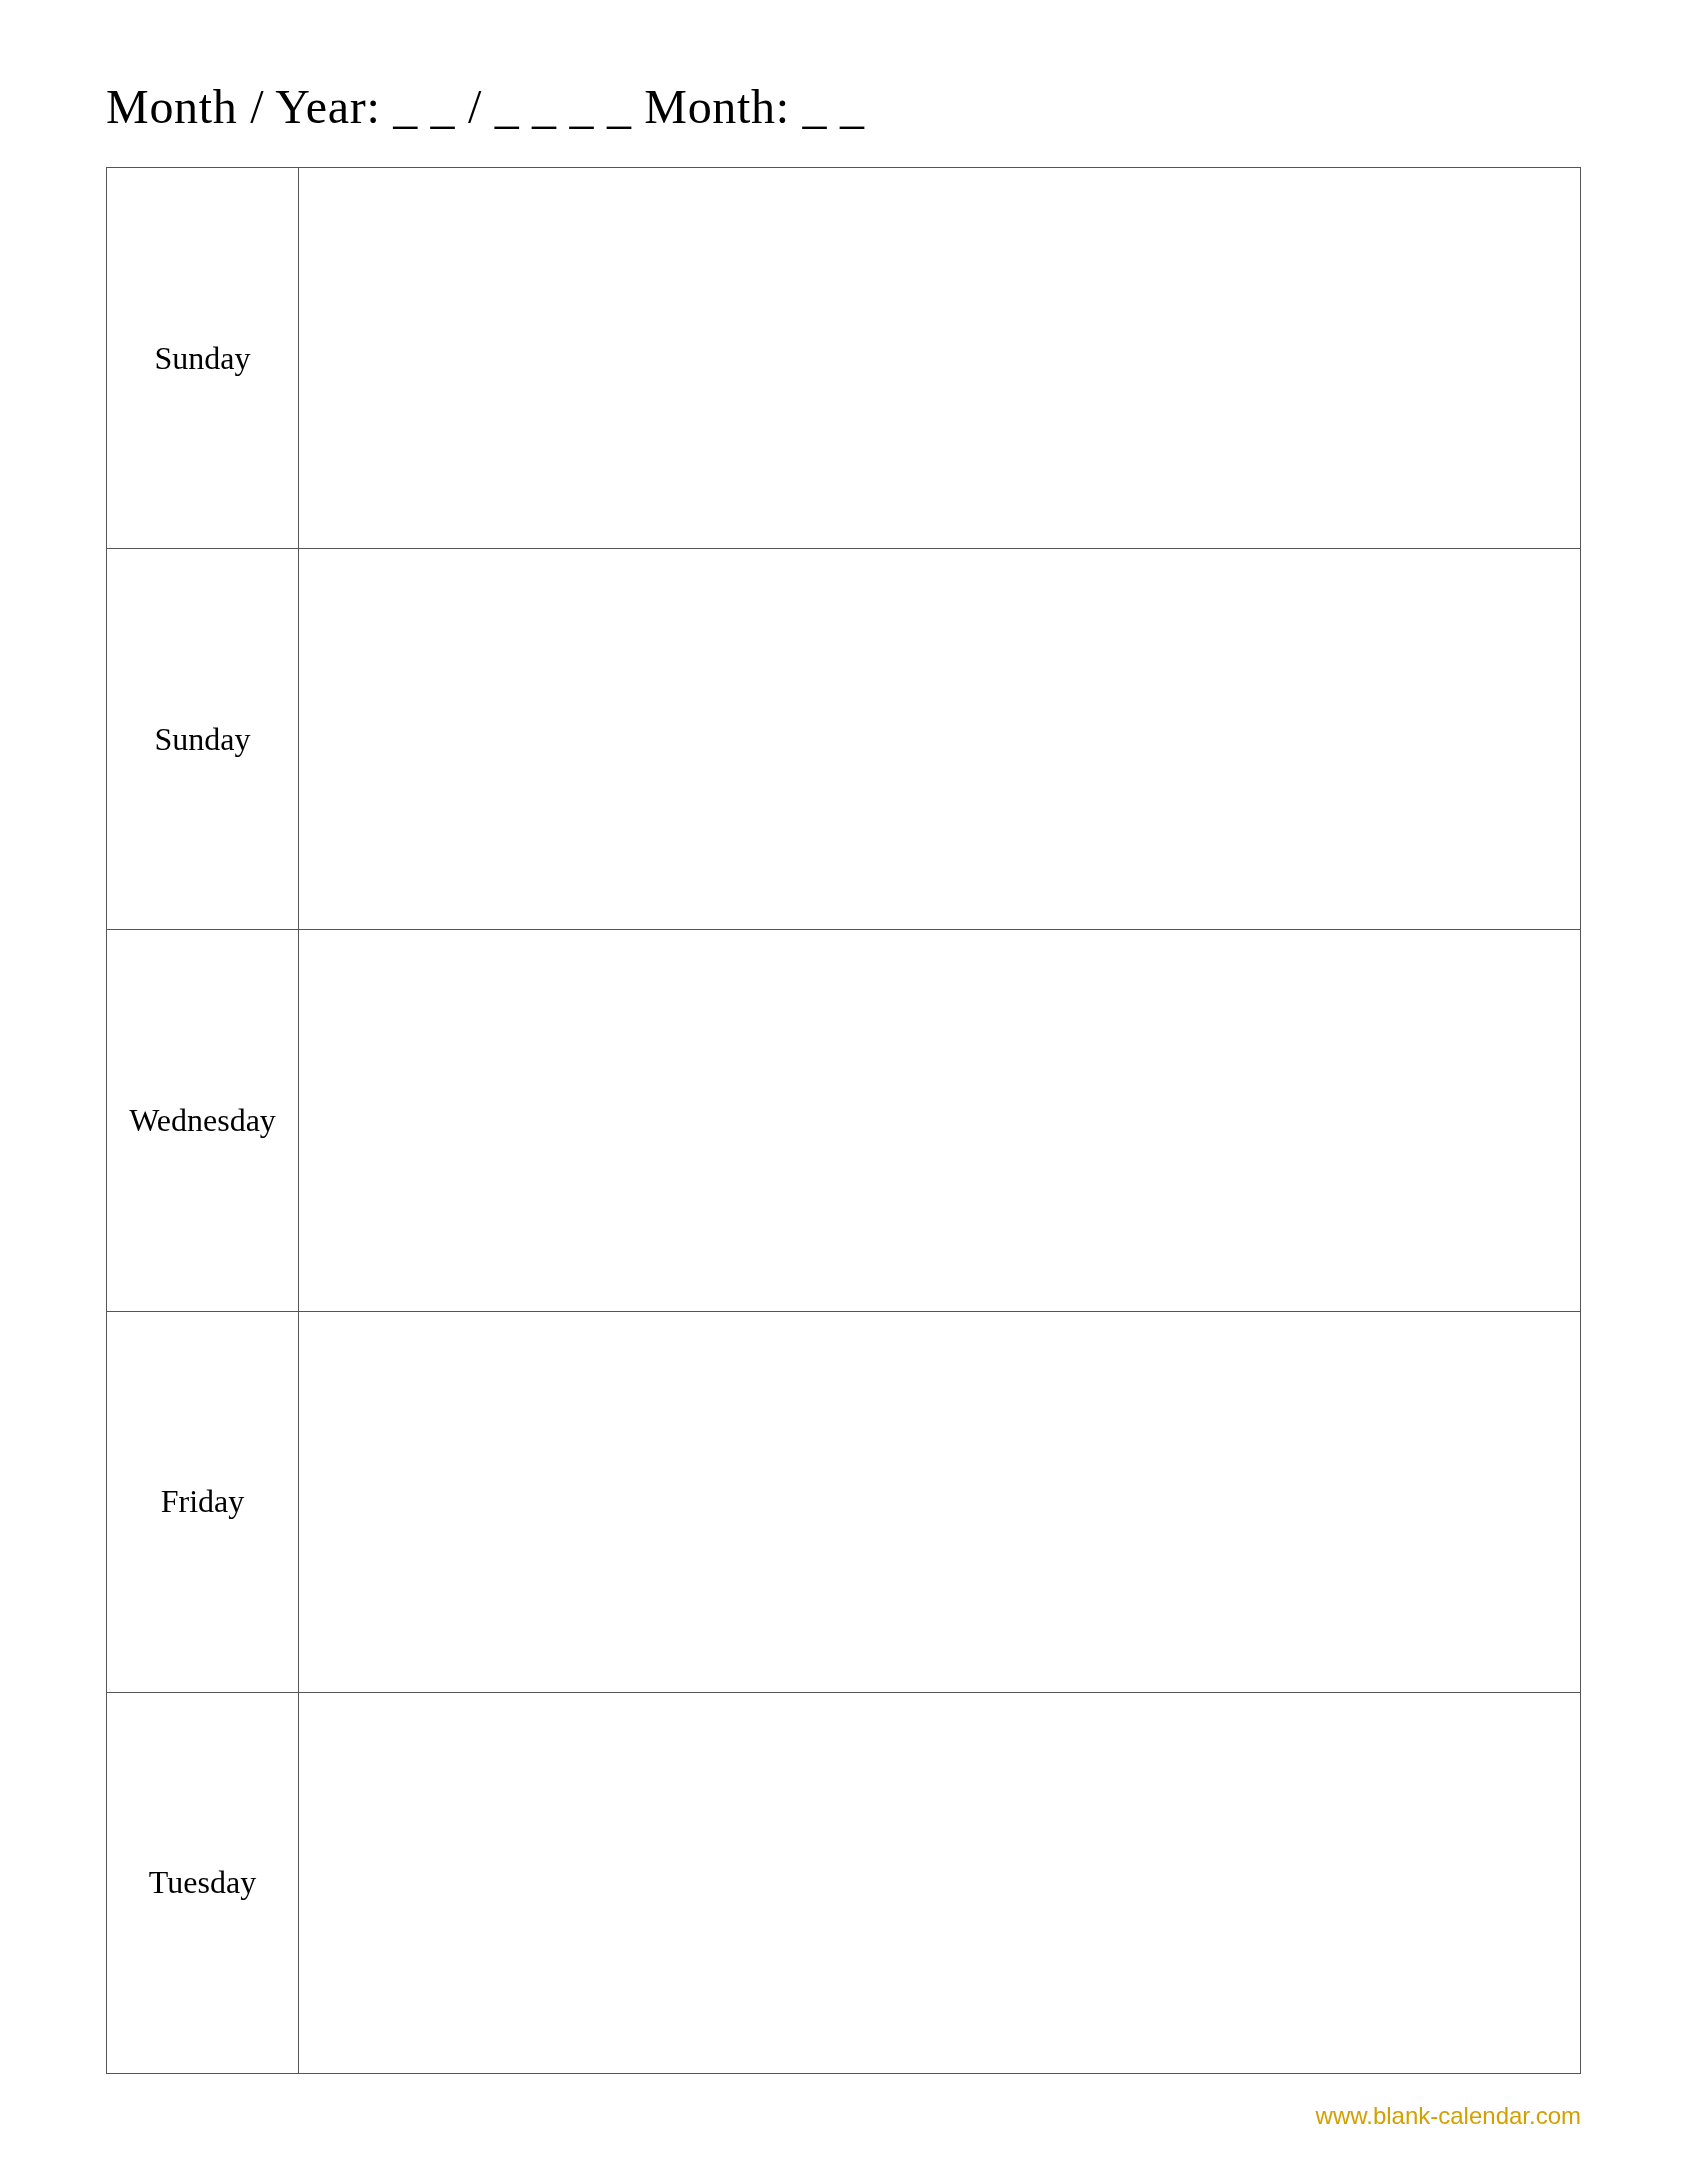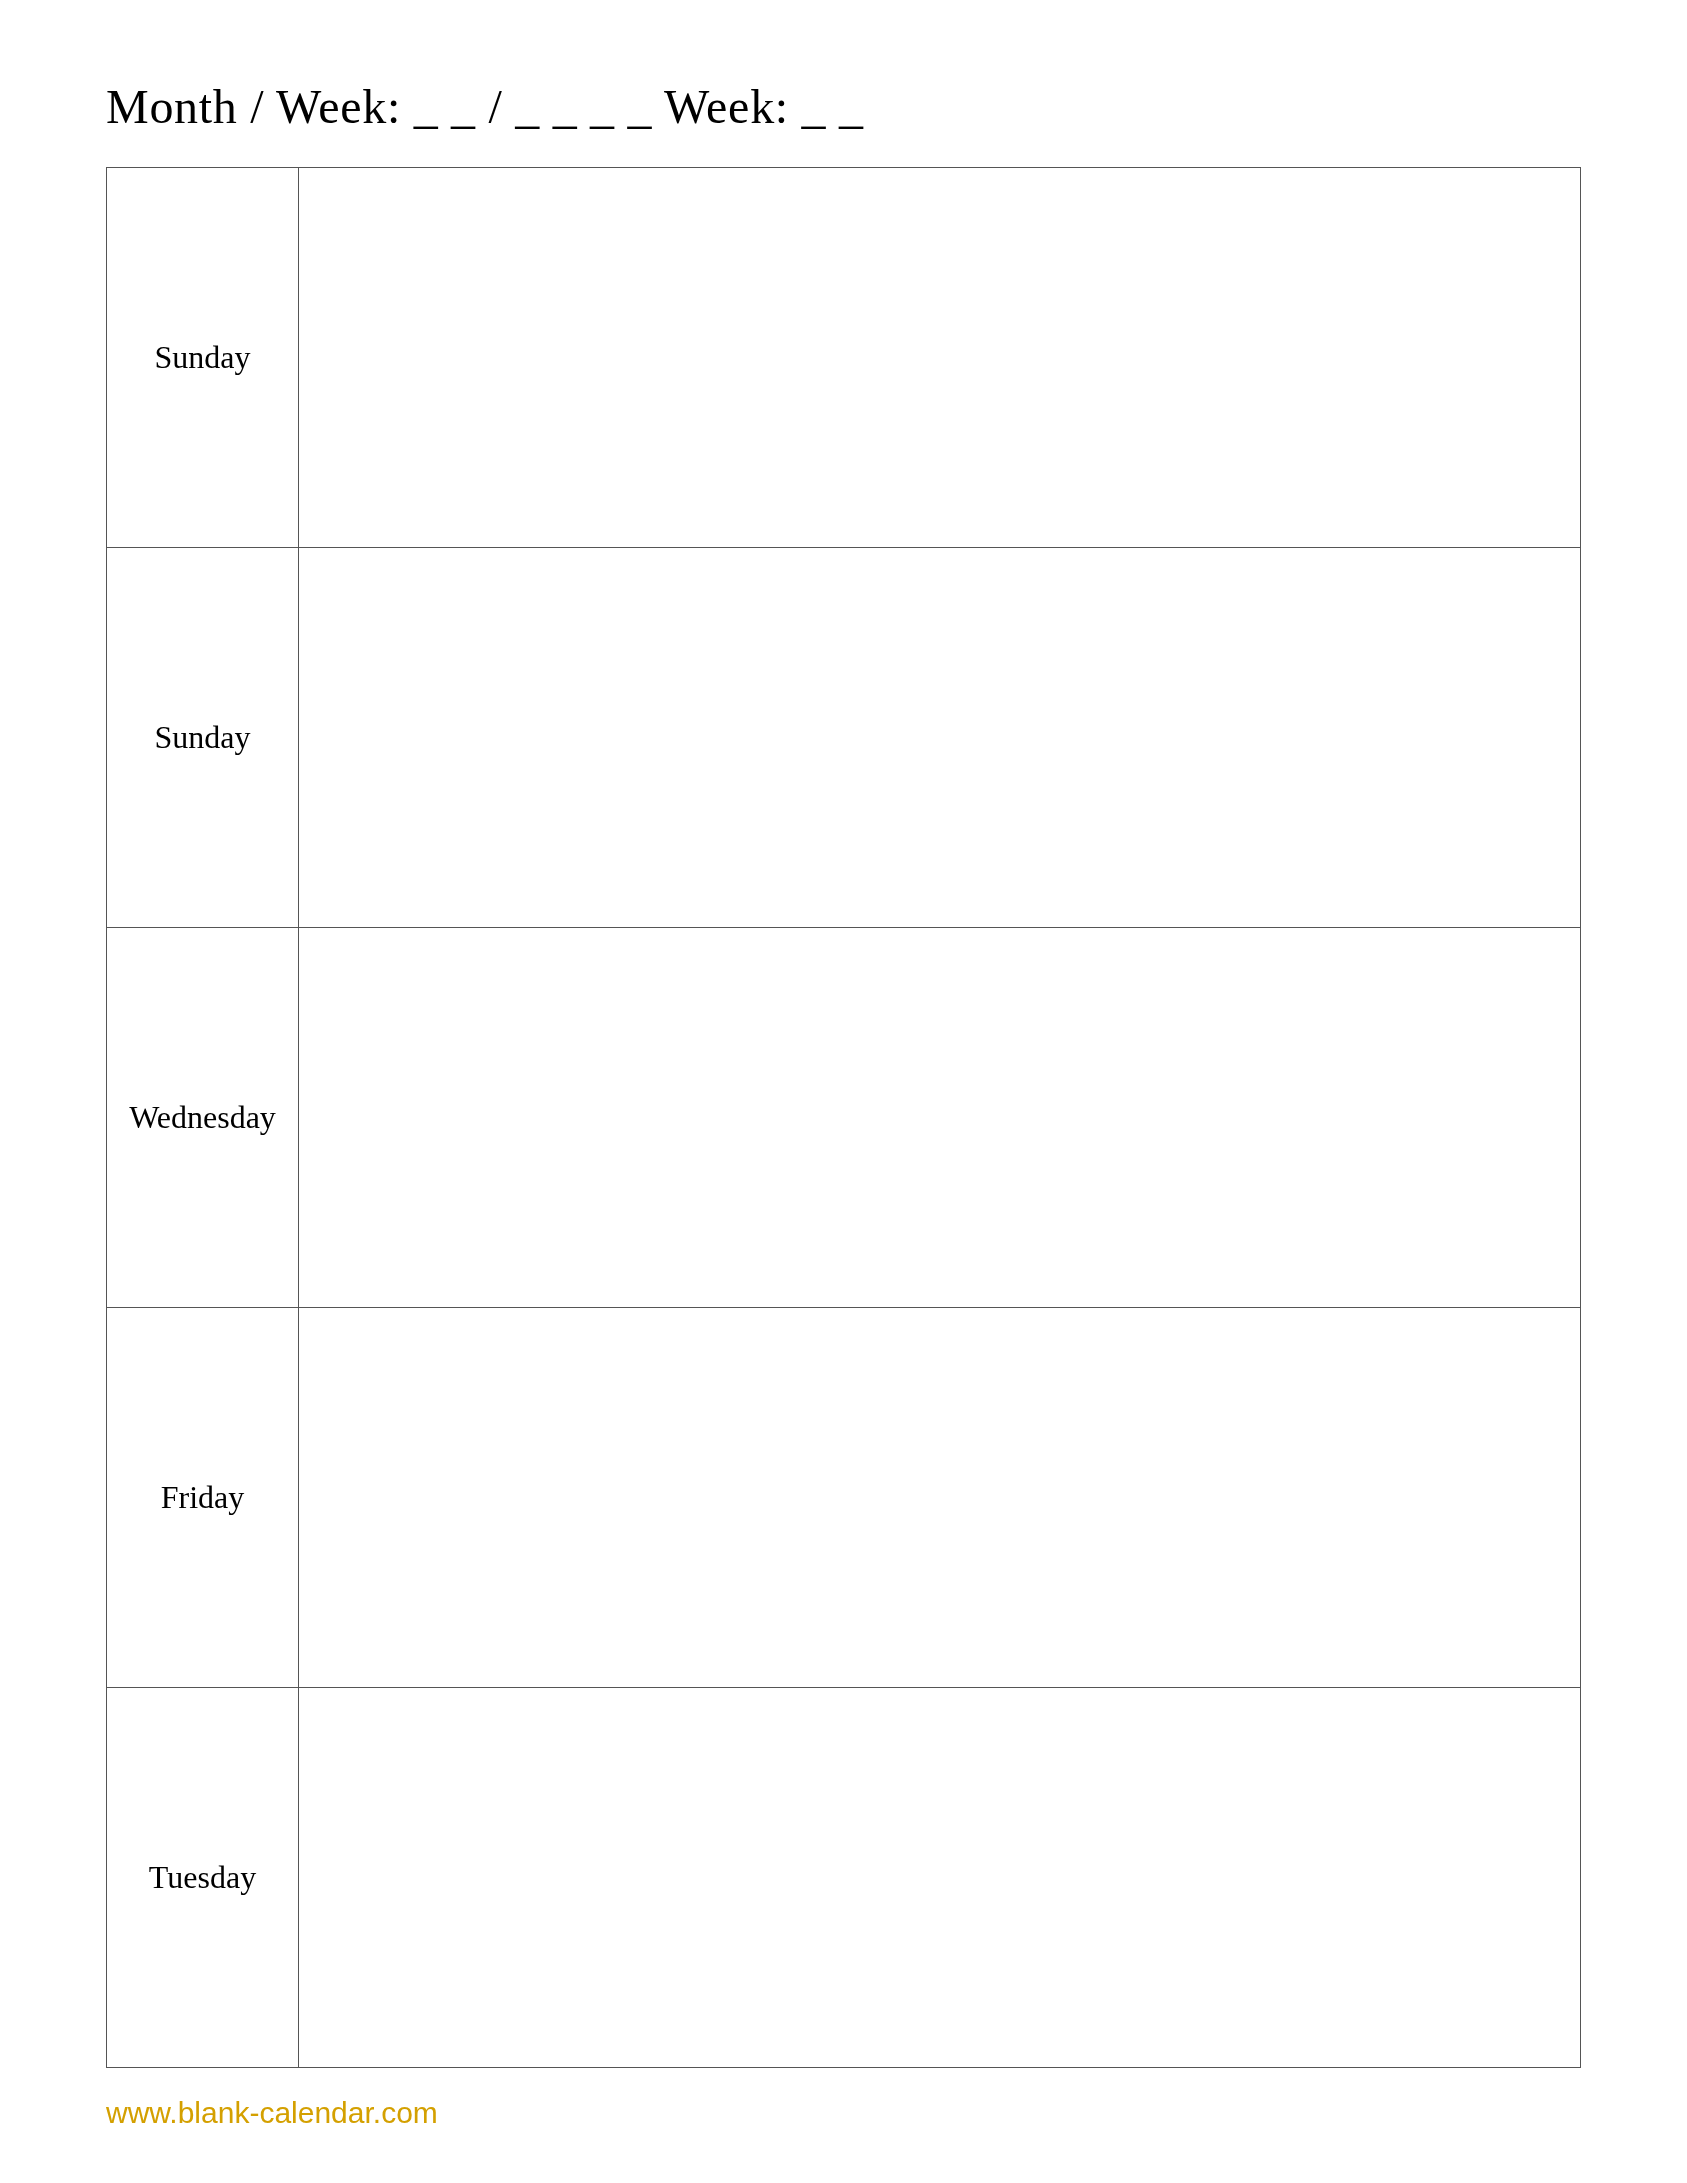--- a/index.html
+++ b/index.html
@@ -62,32 +62,32 @@
       color: #000000;
     }
 
     .content-cell {
       width: auto;
       vertical-align: top;
     }
 
     .footer {
       margin-top: 28px;
-      text-align: left;
-      font-size: 30px;
+      text-align: right;
+      font-size: 24px;
       color: #d4a000;
       font-family: Arial, sans-serif;
     }
   </style>
 </head>
 <body>
 
 <div class="page-container">
 
-  <div class="header">Month / Week: _ _ / _ _ _ _   Week: _ _</div>
+  <div class="header">Month / Year: _ _ / _ _ _ _   Month: _ _</div>
 
   <table class="calendar-table">
     <tbody id="calendar-body">
         <tr>
           <td class="day-cell">Sunday</td>
           <td class="content-cell"></td>
         </tr>
         <tr>
           <td class="day-cell">Sunday</td>
           <td class="content-cell"></td>

